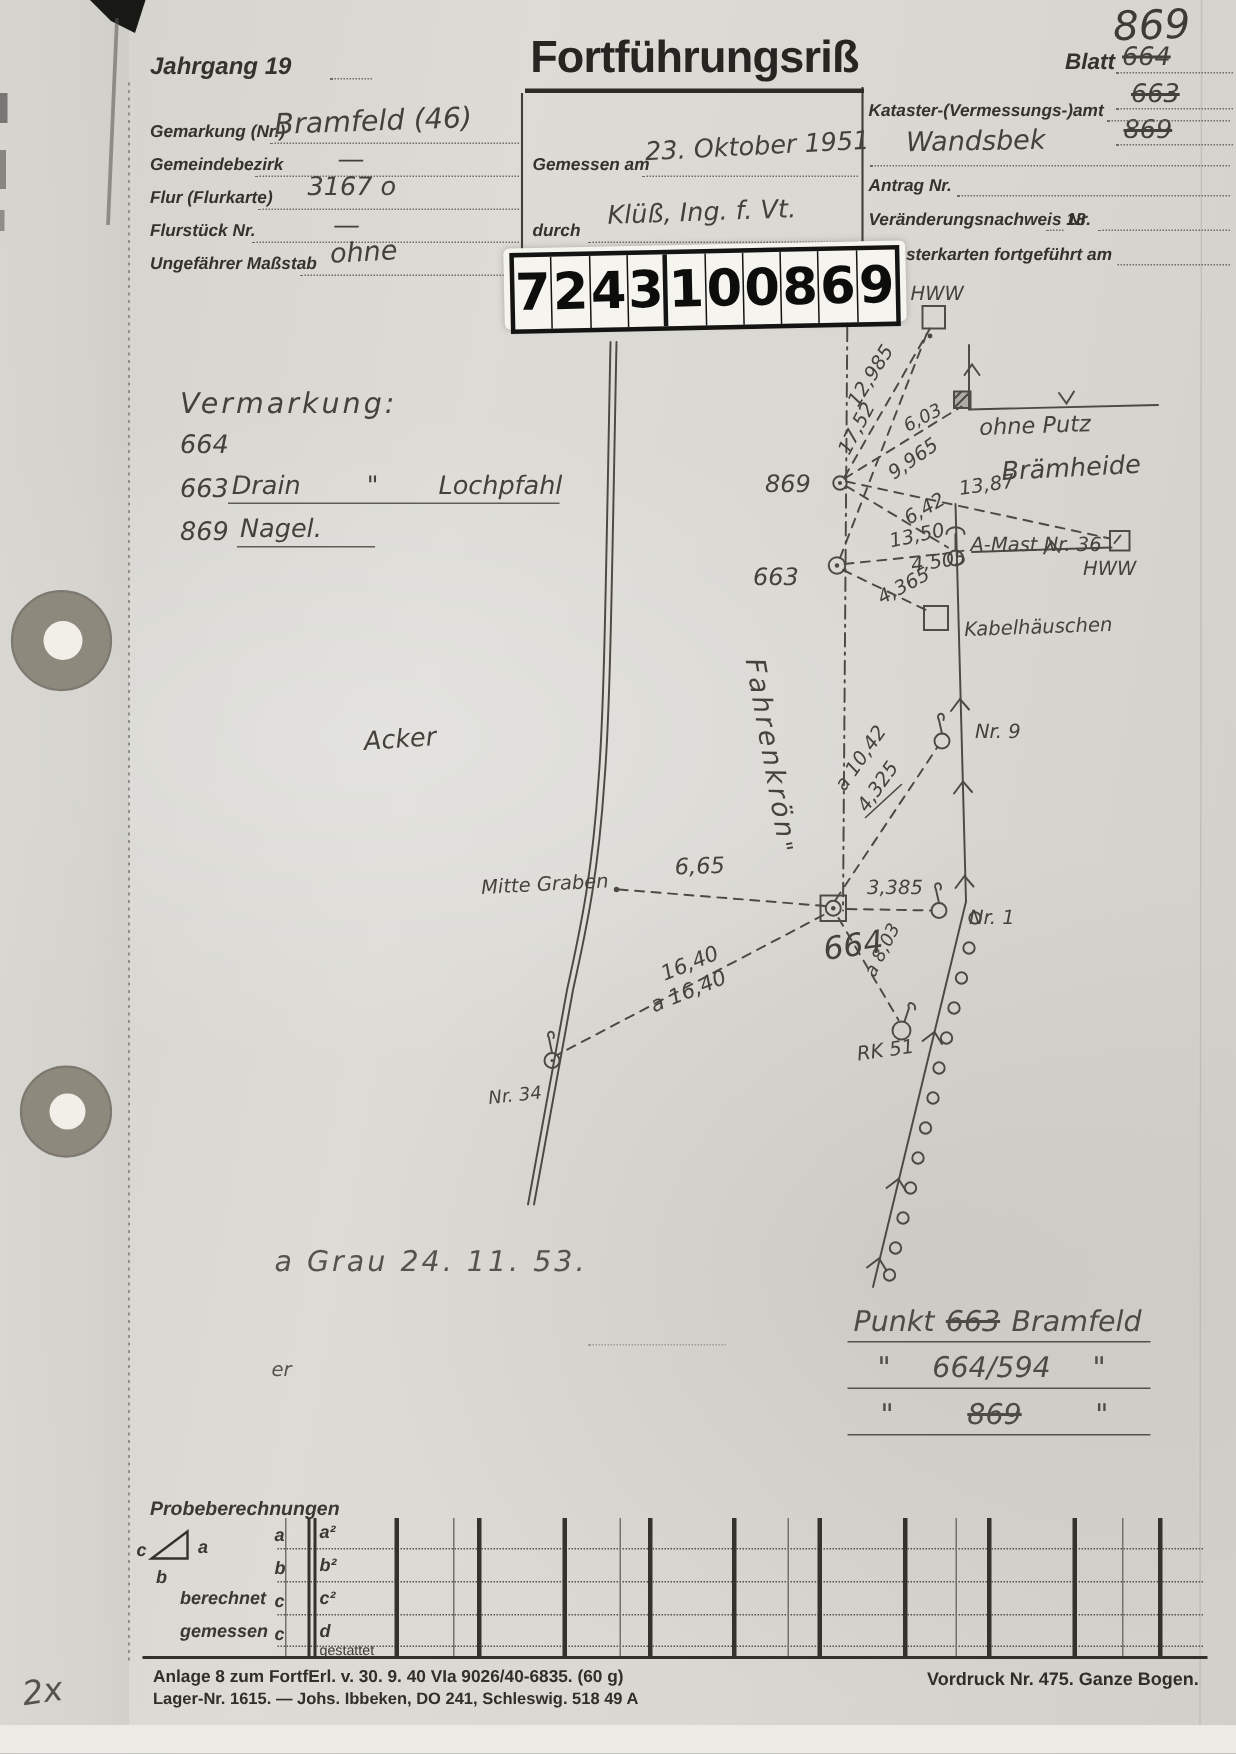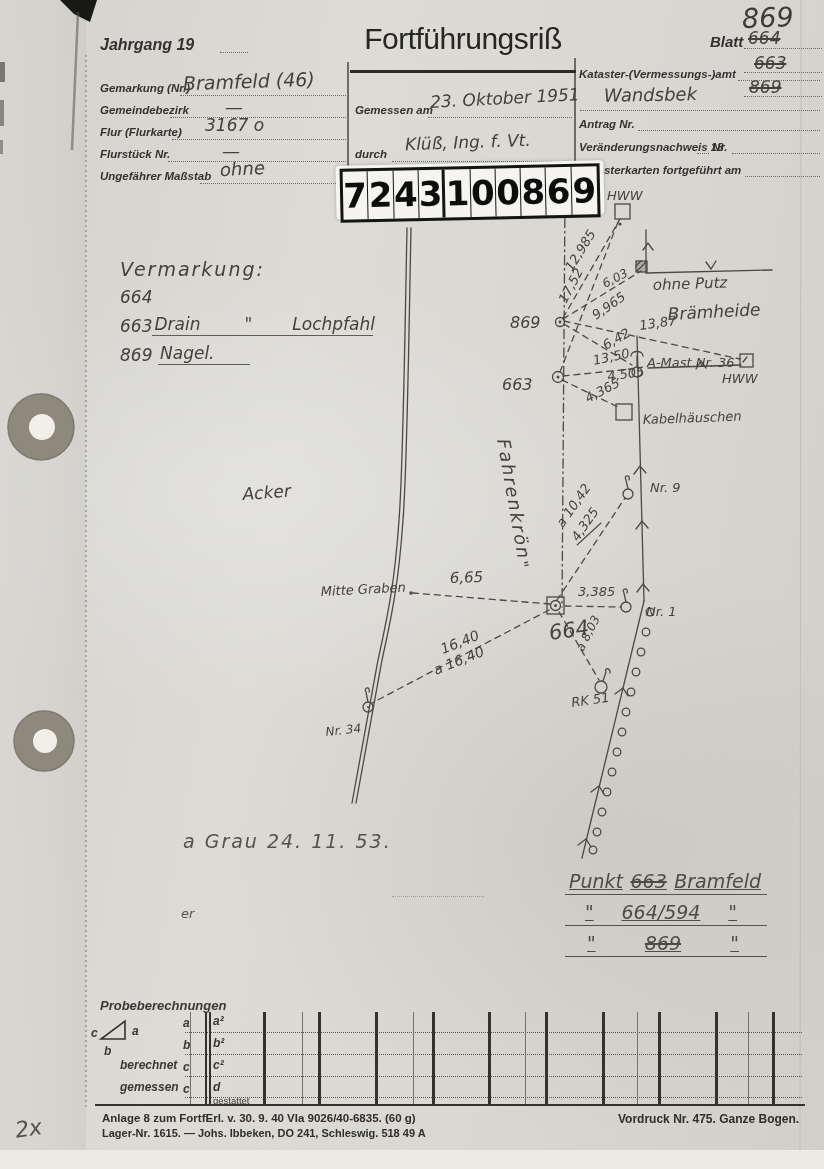--- a/index.html
+++ b/index.html
@@ -11,22 +11,22 @@
       linear-gradient(100deg,#d3d2cd,#dcdbd6 35%,#d8d7d2 65%,#d0cfca);}
   .left-strip{position:absolute;left:0;top:0;width:86px;height:100%;
     background:linear-gradient(90deg,#d8d7d2,#d1d0cb 70%,#c9c8c3);opacity:.55;}
   .bottom-strip{position:absolute;left:0;top:1150px;width:824px;height:19px;background:#eceae5;}
   .abs{position:absolute;}
   .print{font-family:"Liberation Sans",sans-serif;font-style:italic;font-weight:bold;color:#34322e;}
   .serif{font-family:Liberation Sans, sans-serif;color:#2f2e2a;}
   .hand{font-family:"DejaVu Sans",sans-serif;font-style:italic;color:#44413b;}
   .dotl{border-bottom:1.6px dotted #6f6c65;height:0;}
   .struck{text-decoration:line-through;text-decoration-thickness:1.6px;}
-  .title{font-family:"Liberation Sans",sans-serif;font-weight:normal;font-size:30px;color:#262521;
-    letter-spacing:-.5px;border-bottom:3.5px solid #2c2b27;padding-bottom:14px;}
+  .title{font-family:"Liberation Sans",sans-serif;font-weight:bold;font-size:30px;color:#262521;
+    letter-spacing:-.5px;border-bottom:3.5px solid #2c2b27;padding-bottom:3px;}
   
   .stamp{left:336px;top:163px;width:268px;height:54px;background:#f6f4ee;border-radius:4px;
     transform:rotate(-1.2deg);box-shadow:0 0 4px rgba(80,78,70,.35);padding:3px 4px;box-sizing:border-box;}
   .stampgrid{display:grid;grid-template-columns:repeat(10,1fr);height:100%;border:3px solid #141412;}
   .stampgrid div{border-right:1.5px solid #141412;display:flex;align-items:center;justify-content:center;
     font-family:"DejaVu Sans",sans-serif;font-weight:bold;font-size:34px;color:#0d0d0c;}
   .stampgrid div:nth-child(4){border-right:3px solid #141412;}
   .stampgrid div:last-child{border-right:none;}
   
   .vrow{display:flex;align-items:flex-end;margin-top:7px;}
@@ -290,21 +290,21 @@
         <span></span>
         <span></span>
       </span>
     </div>
   </div>
 
   <div class="abs hand" style="left:183px;top:830px;font-size:19px;letter-spacing:2px;color:#56534c;">a Grau 24. 11. 53.</div>
   <div class="abs dotl" style="left:392px;top:896px;width:92px;opacity:.5;"></div>
   <div class="abs hand" style="left:181px;top:906px;font-size:13px;color:#56534c;">er</div>
 
-  <div class="abs hand" style="left:565px;top:870px;width:202px;color:#4e4b45;text-decoration:underline;">
+  <div class="abs hand" style="left:565px;top:870px;width:202px;color:#4e4b45;">
     <div class="prow2">
       <span>Punkt</span>
       <span class="struck">663</span>
       <span>Bramfeld</span>
     </div>
     <div class="prow2" style="margin-top:6px;padding-left:20px;padding-right:30px;">
       <span>"</span>
       <span>664/594</span>
       <span>"</span>
     </div>

